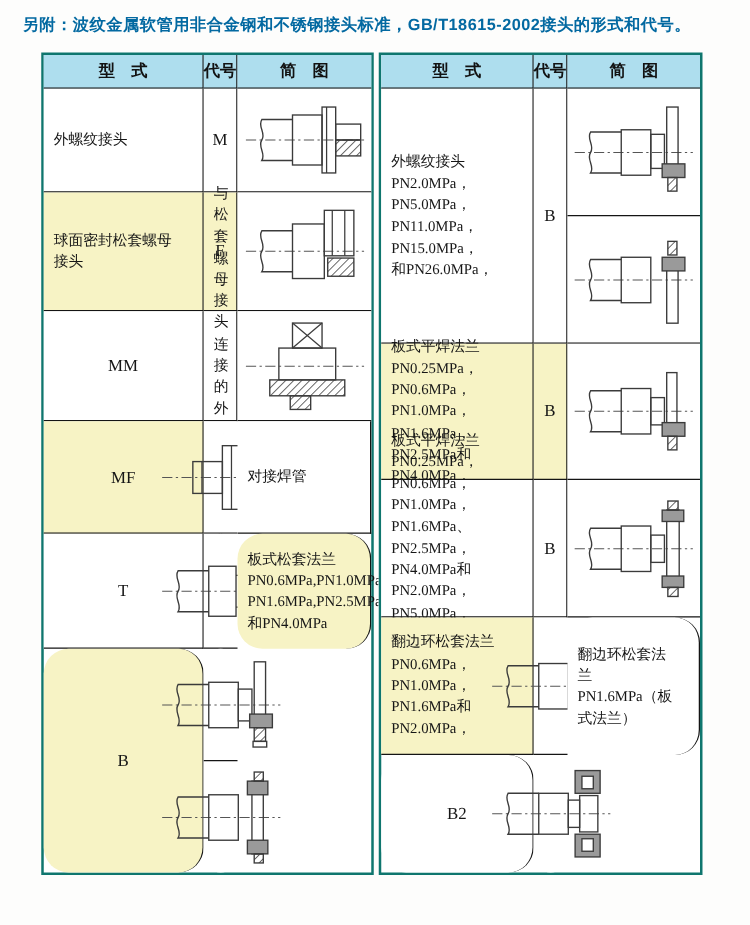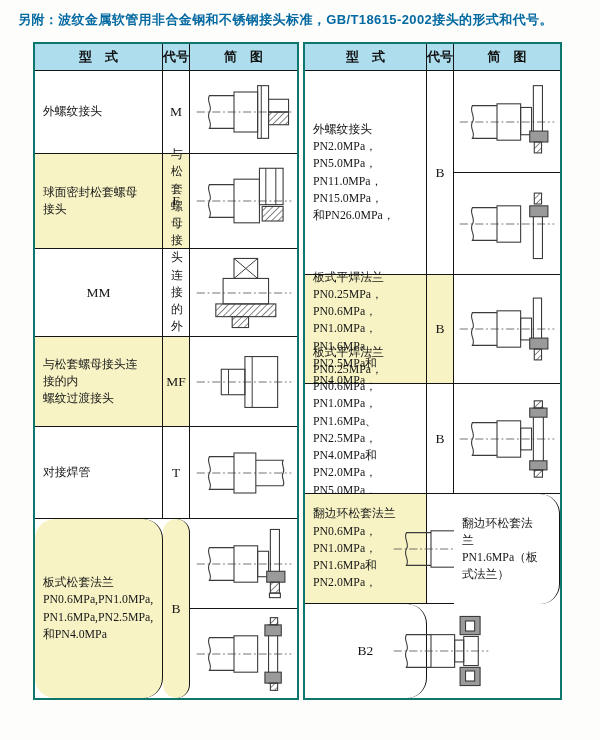--- a/index.html
+++ b/index.html
@@ -106,22 +106,20 @@
           <rect x="44" y="4" width="26" height="22" fill="none" stroke="#3b3b3b" stroke-width="1.2"></rect>
           <line x1="44" y1="4" x2="70" y2="26" stroke="#3b3b3b" stroke-width="1.1"></line>
           <line x1="70" y1="4" x2="44" y2="26" stroke="#3b3b3b" stroke-width="1.1"></line>
           <rect x="32" y="26" width="50" height="28" fill="none" stroke="#3b3b3b" stroke-width="1.2"></rect>
           <rect x="24" y="54" width="66" height="14" fill="url(#hp2)" stroke="#3b3b3b" stroke-width="1.2"></rect>
           <rect x="42" y="68" width="18" height="12" fill="url(#hp2)" stroke="#3b3b3b" stroke-width="1.2"></rect>
         </svg>
       </span>
     </div>
 
-  <div class="c type hl">与松套螺母接头连接的内
-螺纹过渡接头</div>
   <div class="c code hl">MF</div>
   <div class="c diag last">
       <span>
         <svg width="100" height="80" viewBox="0 0 110 84">
           <defs>
             <pattern id="hp3" width="5" height="5" patternTransform="rotate(45)" patternUnits="userSpaceOnUse">
               <line x1="0" y1="0" x2="0" y2="5" stroke="#444" stroke-width="1.4"></line>
             </pattern>
           </defs>
           <line x1="3" y1="42" x2="107" y2="42" stroke="#555" stroke-width="0.9" stroke-dasharray="9 3 2 3"></line>

